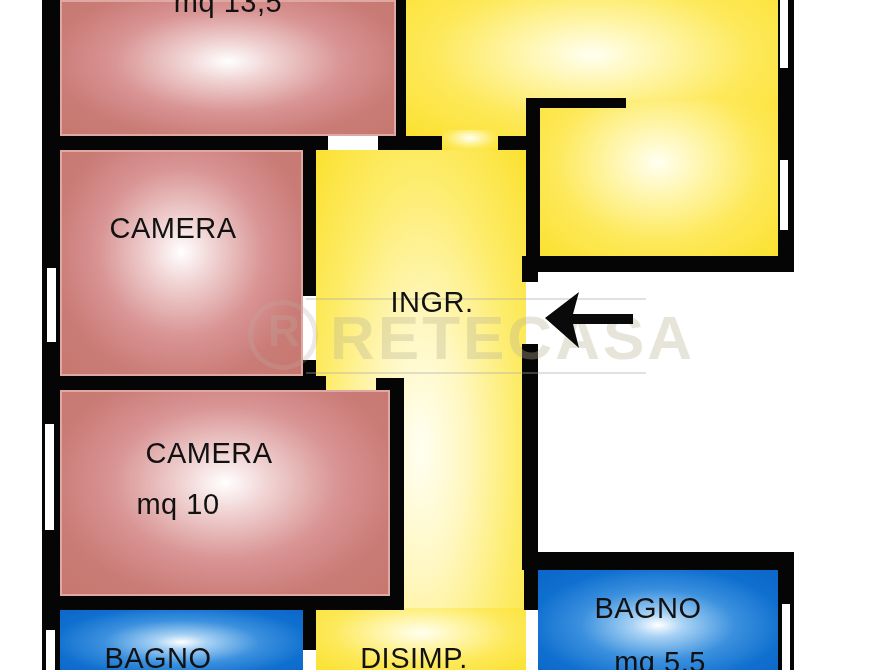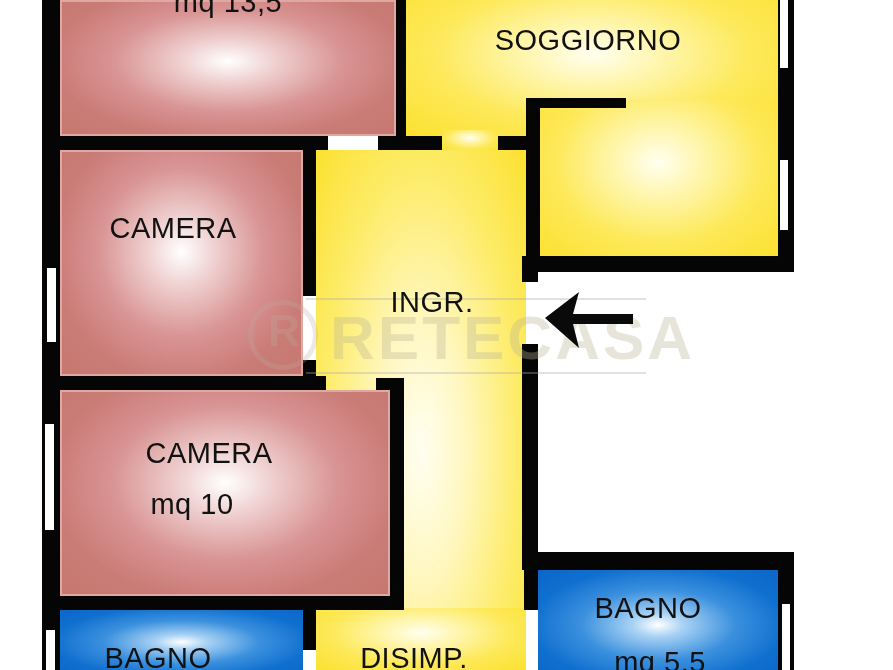--- a/index.html
+++ b/index.html
@@ -72,22 +72,21 @@
     <div class="wm-circle"></div>
     <div class="wm-r">R</div>
     <div class="wm-text">RETECASA</div>
   </div>
 
   <svg class="arrow" viewBox="0 0 90 60">
     <polygon points="0,28 34,2 28,24 88,24 88,34 28,34 34,58" fill="#0a0a0a"></polygon>
   </svg>
 
   <div class="label" style="left:228px; top:-14px;">mq 13,5</div>
-  <div class="label" style="left:588px; top:24px;">SOGGIORNO</div>
   <div class="label" style="left:173px; top:212px;">CAMERA</div>
   <div class="label" style="left:432px; top:286px;">INGR.</div>
   <div class="label" style="left:209px; top:437px;">CAMERA</div>
-  <div class="label" style="left:192px; top:488px;text-align:right;">mq 10</div>
+  <div class="label" style="left:178px; top:488px;text-align:right;">mq 10</div>
   <div class="label" style="left:158px; top:642px;">BAGNO</div>
   <div class="label" style="left:414px; top:642px;">DISIMP.</div>
   <div class="label" style="left:648px; top:592px;">BAGNO</div>
   <div class="label" style="left:660px; top:646px;">mq 5,5</div>
 </div>
 
 </body></html>

